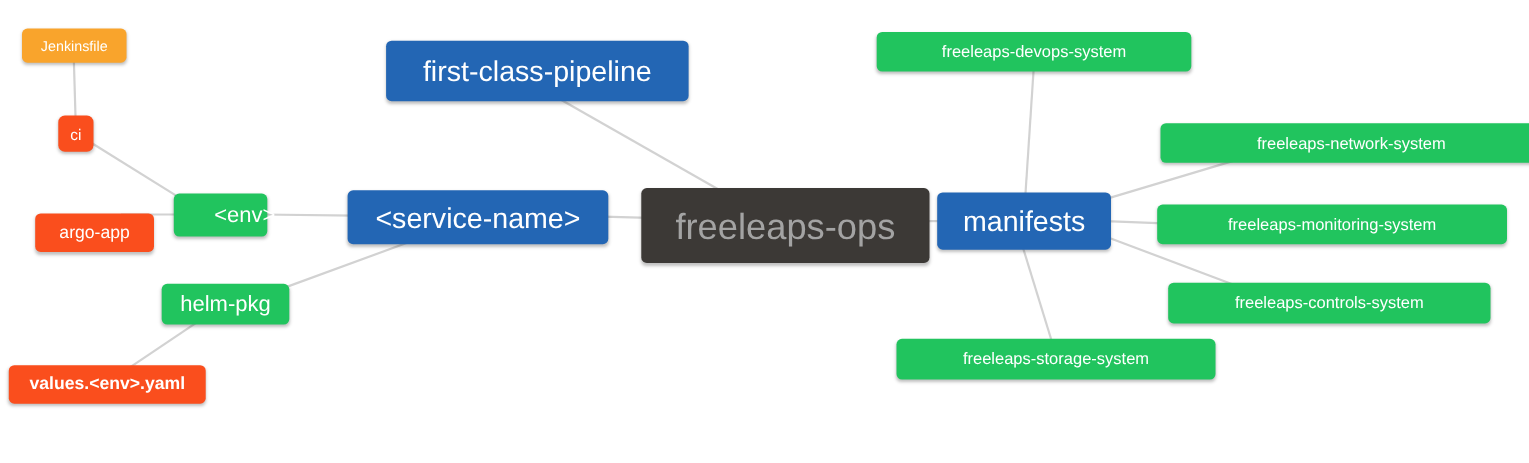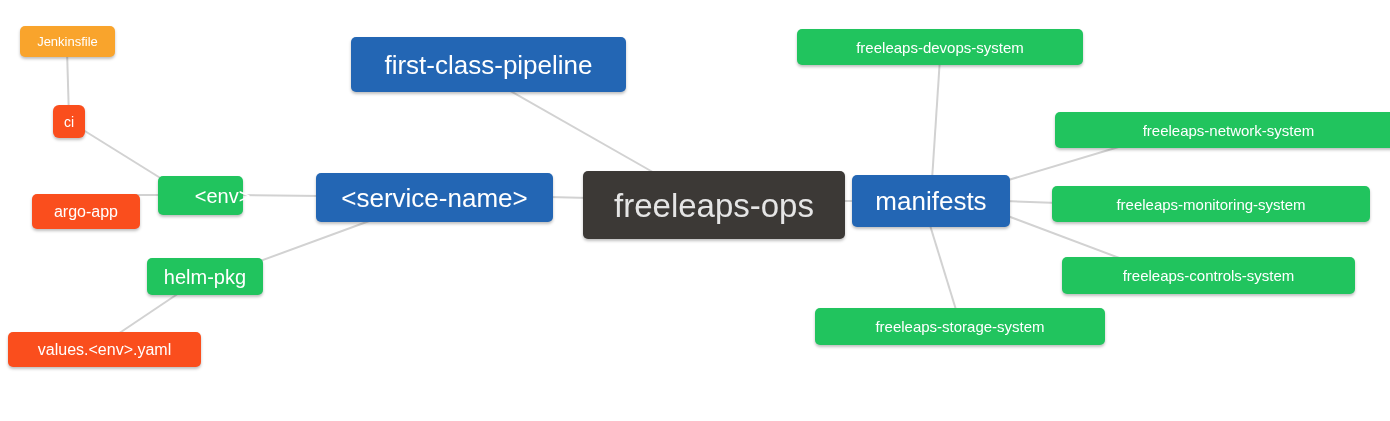--- a/index.html
+++ b/index.html
@@ -20,21 +20,21 @@
     white-space:nowrap;
     border-radius:5px;
     box-shadow:0 2px 3px rgba(0,0,0,0.25);
     cursor:pointer;
     line-height:1;
   }
   .c-blue{background:#2366b4;}
   .c-green{background:#21c45e;}
   .c-red{background:#fa4e1d;}
   .c-orange{background:#f9a42c;}
-  .c-dark{background:#3c3936;color:#e5e5e5;}
+  .c-dark{background:#3c3936;color:#a3a3a3;}
   .fs13{font-size:13px;}
   .fs14{font-size:14px;}
   .fs16{font-size:16px;}
   .fs19{font-size:15px;}
   .fs20{font-size:20px;}
   .fs26{font-size:26px;}
   .fs33{font-size:33px;}
 </style>
 </head>
 <body>
@@ -61,21 +61,21 @@
   <div class="node c-orange fs13" style="left:20px;top:26px;width:95px;height:31px;">Jenkinsfile</div>
 
   <div class="node c-red fs14" style="left:53px;top:105px;width:32px;height:33px;border-radius:6px;">ci</div>
 
   <div class="node c-red fs16" style="left:32px;top:194px;width:108px;height:35px;">argo-app</div>
 
   <div class="node c-green fs20" style="left:158px;top:176px;width:85px;height:39px;padding-left:44px;">&lt;env&gt;</div>
 
   <div class="node c-green fs20" style="left:147px;top:258px;width:116px;height:37px;">helm-pkg</div>
 
-  <div class="node c-red fs16" style="left:8px;top:332px;width:193px;height:35px;">values.&lt;env&gt;.yaml</div>
+  <div class="node c-red fs16" style="left:8px;top:332px;width:179px;height:35px;font-weight:bold;">values.&lt;env&gt;.yaml</div>
 
   <div class="node c-blue fs26" style="left:315px;top:37px;width:275px;height:55px;margin-left:36px;">first-class-pipeline</div>
 
   <div class="node c-blue fs26" style="left:316px;top:173px;width:237px;height:49px;">&lt;service-name&gt;</div>
 
   <div class="node c-dark fs33" style="left:583px;top:171px;width:262px;height:68px;">freeleaps-ops</div>
 
   <div class="node c-blue fs26" style="left:852px;top:175px;width:158px;height:52px;">manifests</div>
 
   <div class="node c-green fs19" style="left:797px;top:29px;width:286px;height:36px;">freeleaps-devops-system</div>

